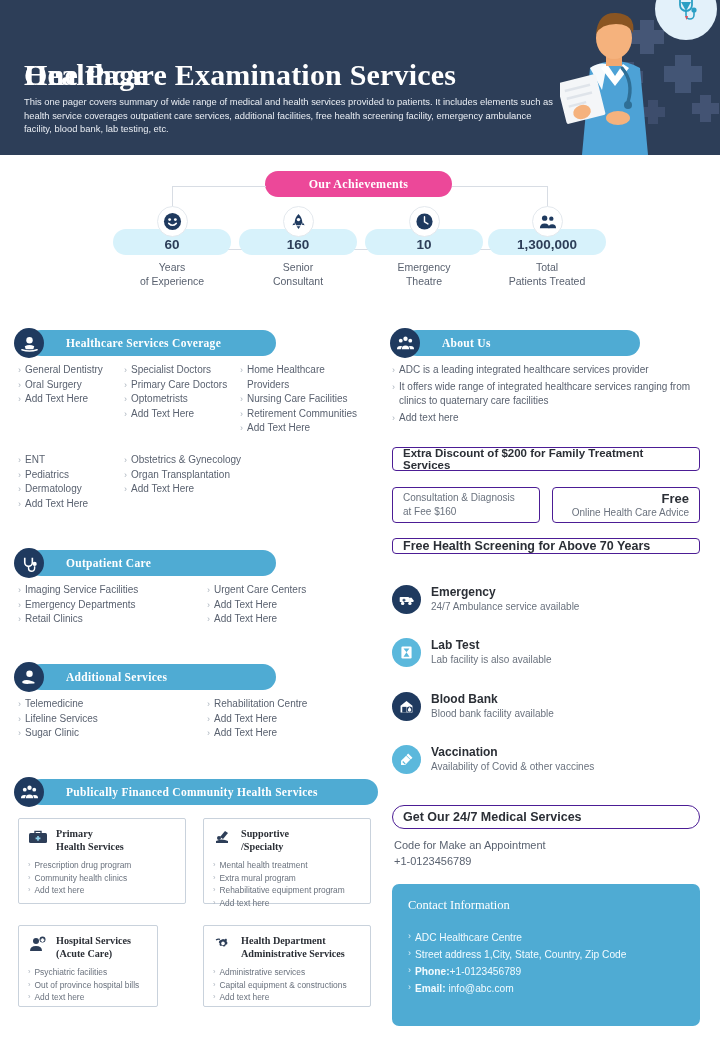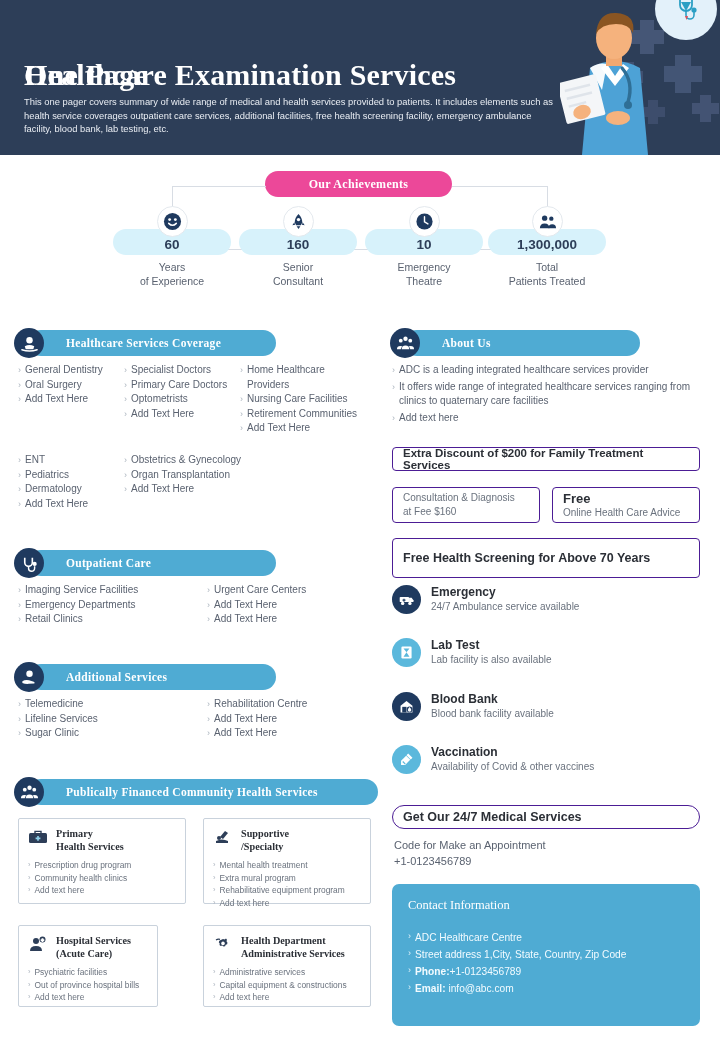--- a/index.html
+++ b/index.html
@@ -609,25 +609,25 @@
     </div>
 </div>
 
 <div class="offer" style="left:392px;top:447px;width:308px;height:24px;">
   <div class="offer-strong">Extra Discount of $200 for Family Treatment Services</div>
 </div>
 <div class="offer" style="left:392px;top:487px;width:148px;height:36px;">
   <div class="offer-plain">Consultation  &amp; Diagnosis</div>
   <div class="offer-plain">at Fee $160</div>
 </div>
-<div class="offer" style="left:552px;top:487px;width:148px;height:36px;">
+<div class="offer" style="left:552px;top:487px;width:148px;height:36px;align-items:flex-end;">
   <div class="offer-strong" style="font-size:13px;">Free</div>
   <div class="offer-plain">Online Health  Care Advice</div>
 </div>
-<div class="offer" style="left:392px;top:538px;width:308px;height:40px;">
+<div class="offer" style="left:392px;top:538px;width:308px;height:16px;">
   <div class="offer-strong" style="font-size:12.5px;">Free Health Screening for Above  70 Years</div>
 </div>
 
 <div class="srv" style="left:392px;top:585px;">
   <div class="srv-ic" style="background:#1f3a5f;">
     <svg width="17" height="17" viewBox="0 0 20 20">
         <rect x="2" y="7" width="11" height="6" rx="1" fill="#fff"></rect>
         <path d="M13 8 h3 l2.2 3 v2 H13z" fill="#fff"></path>
         <circle cx="5.5" cy="14.6" r="2" fill="#fff"></circle>
         <circle cx="14" cy="14.6" r="2" fill="#fff"></circle>

